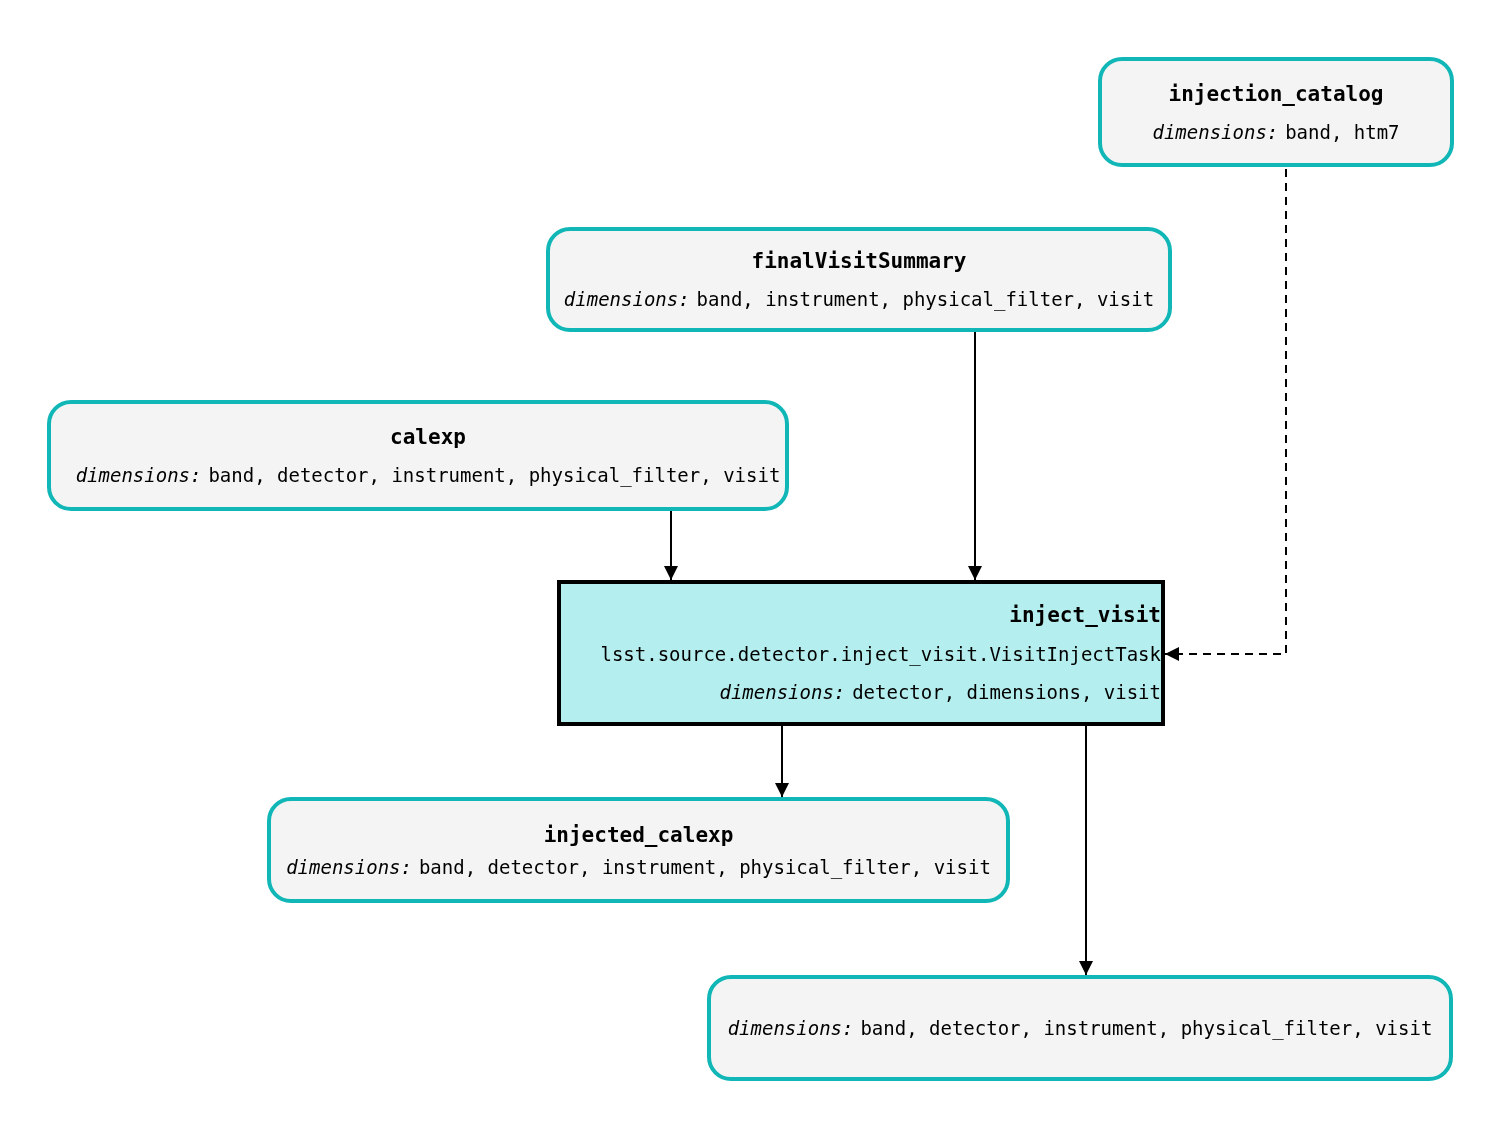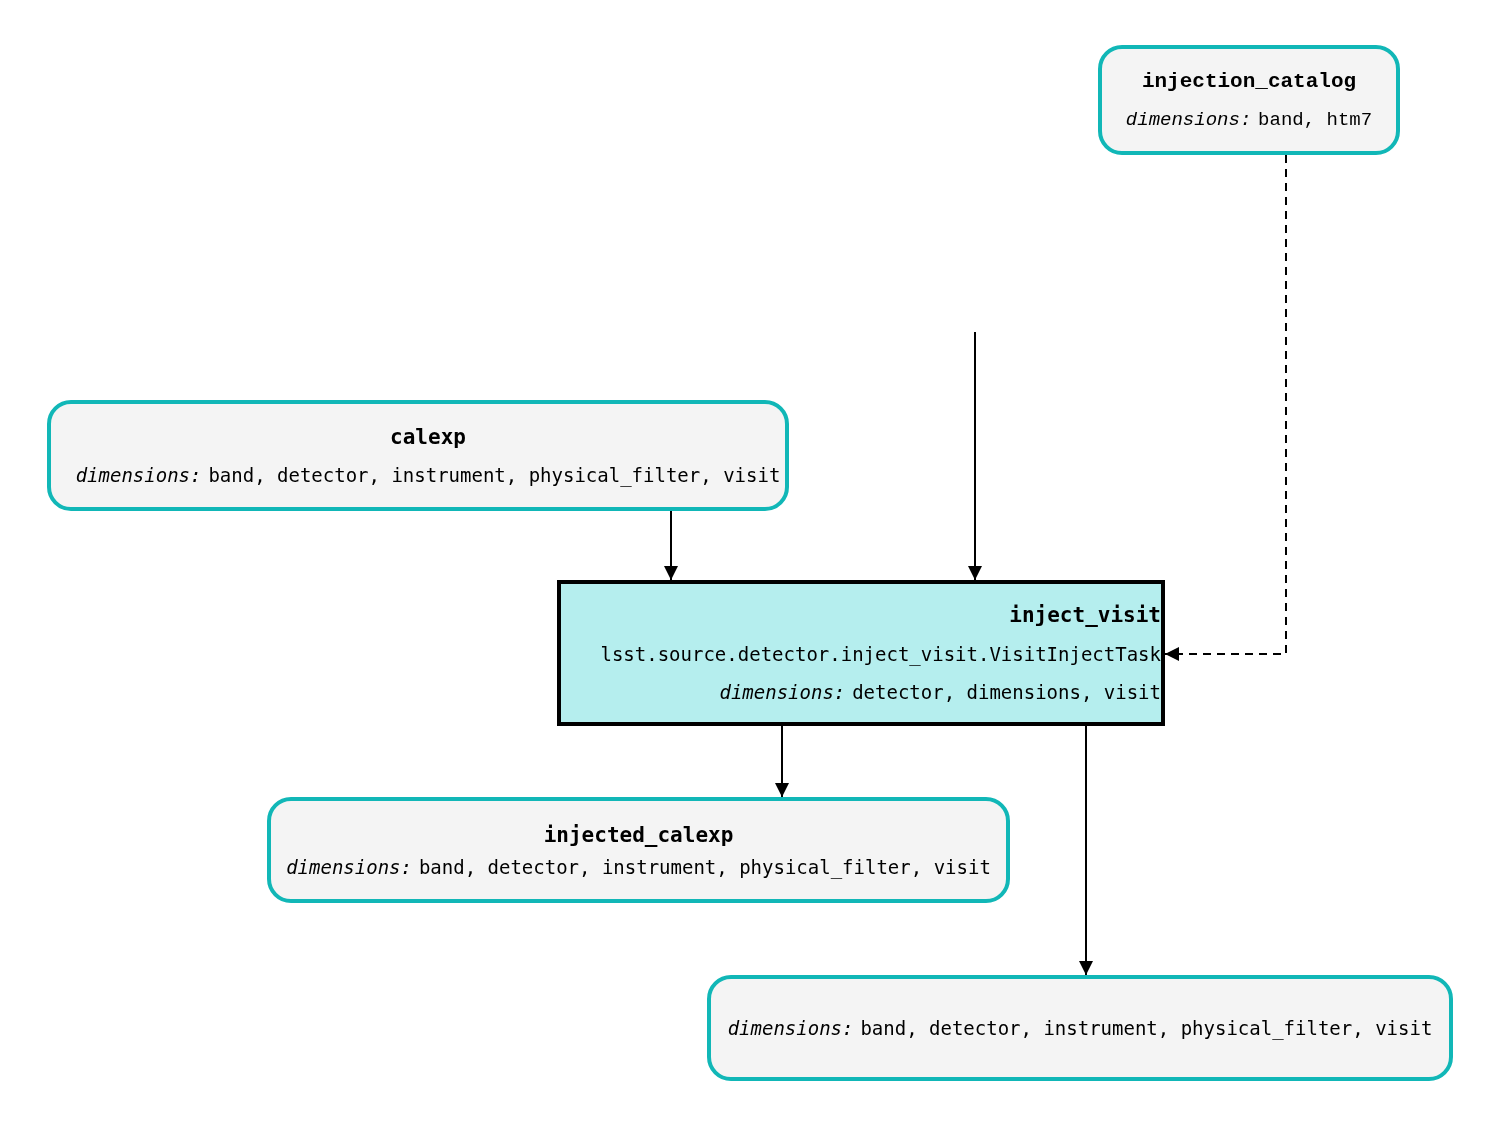--- a/index.html
+++ b/index.html
@@ -51,21 +51,21 @@
   .node-line{
     font-size:19px;
     line-height:23px;
     white-space:nowrap;
   }
   .dims-label{
     font-style:italic;
     margin-right:.6ch;
   }
   
-  #node-injection-catalog       {left:1098px; top:45px;  width:302px; height:110px;font-family:Liberation Mono, monospace;}
+  #node-injection-catalog       {left:1098px; top:57px;  width:356px; height:110px;}
   #node-finalvisitsummary       {left:546px;  top:227px; width:626px; height:105px;}
   #node-calexp                  {left:47px;   top:400px; width:742px; height:111px;padding-left:20px;}
   #node-inject-visit            {left:557px;  top:580px; width:608px; height:146px;}
   #node-injected-calexp         {left:267px;  top:797px; width:743px; height:106px;gap:8px;}
   #node-injected-calexp-catalog {left:707px;  top:975px; width:746px; height:106px;}
   .edge{stroke:var(--edge);stroke-width:2;fill:none;}
   .edge.dashed{stroke-dasharray:8 6;}
 </style>
 </head>
 <body>
@@ -83,20 +83,24 @@
     <path class="edge dashed" d="M1286,155 L1286,654 L1165,654" marker-end="url(#arrowhead)"></path>
     <path class="edge" d="M782,726 L782,797" marker-end="url(#arrowhead)"></path>
     <path class="edge" d="M1086,726 L1086,975" marker-end="url(#arrowhead)"></path>
   </svg>
 
   <div class="node dataset" id="node-injection-catalog">
     <div class="node-title">injection_catalog</div>
     <div class="node-line"><span class="dims-label">dimensions:</span><span class="dims-value">band, htm7</span></div>
   </div>
 
+  <div class="node dataset" id="node-finalvisitsummary">
+    <div class="node-title">finalVisitSummary</div>
+    <div class="node-line"><span class="dims-label">dimensions:</span><span class="dims-value">band, instrument, physical_filter, visit</span></div>
+  </div>
 
   <div class="node dataset" id="node-calexp">
     <div class="node-title">calexp</div>
     <div class="node-line"><span class="dims-label">dimensions:</span><span class="dims-value">band, detector, instrument, physical_filter, visit</span></div>
   </div>
 
   <div class="node task" id="node-inject-visit">
     <div class="node-title">inject_visit</div>
     <div class="node-line">lsst.source.detector.inject_visit.VisitInjectTask</div>
     <div class="node-line"><span class="dims-label">dimensions:</span><span class="dims-value">detector, dimensions, visit</span></div>

